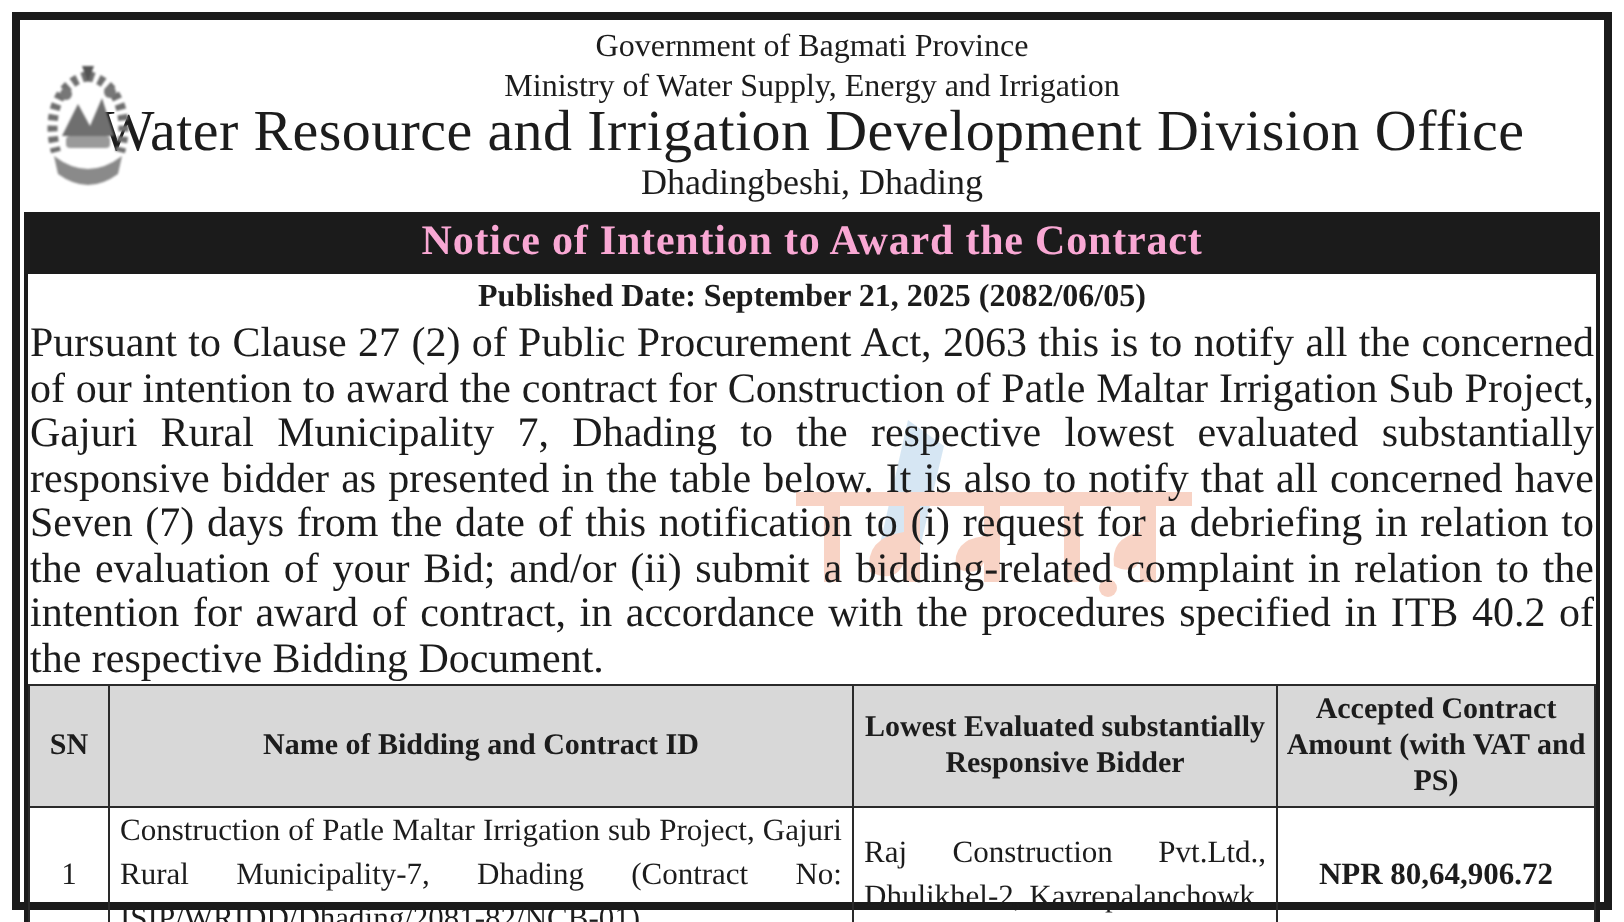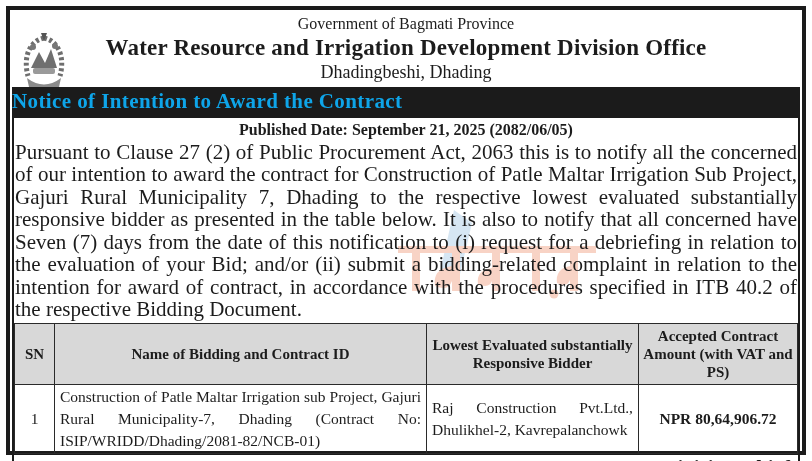--- a/index.html
+++ b/index.html
@@ -12,25 +12,25 @@
     display:flex; flex-direction:column;
   }
   
   .watermark {
     position:absolute; left:378px; top:186px; width:250px; height:115px;
     z-index:0; pointer-events:none;
   }
   .letterhead { position:relative; text-align:center; padding-top:4px; z-index:1; }
   .emblem { position:absolute; left:10px; top:22px; width:48px; height:68px; filter:blur(.4px); }
   .lh-govt, .lh-ministry { font-size:16px; line-height:19.5px; }
-  .lh-office { font-size:23px; line-height:27px; font-weight:bold; letter-spacing:.2px; }
+  .lh-office { font-size:29px; line-height:27px; font-weight:normal; letter-spacing:.2px; }
   .lh-addr { font-size:18px; line-height:23px; }
   .banner {
-    margin:3px 2px 0; height:29px; background:#1b1b1b; color:#0ea5e9;
-    font-weight:bold; font-size:21px; line-height:29px;
+    margin:3px 2px 0; height:29px; background:#1b1b1b; color:#f9a8d4;
+    text-align:center; font-weight:bold; font-size:21px; line-height:29px;
     letter-spacing:.4px; z-index:1;
   }
   .content-box {
     position:relative; flex:1; margin:0 2px 2px; border:2px solid #1b1b1b;
     padding:0 0; z-index:1;
   }
   .published { text-align:center; font-weight:bold; font-size:16px; line-height:21px; margin-top:1px; }
   .body-text { margin:1px 1px 0; text-align:justify; font-size:21px; line-height:22.5px; }
   table.contract { width:100%; border-collapse:collapse; margin-top:2px; }
   table.contract th, table.contract td { border:1.5px solid #2a2a2a; }
@@ -79,20 +79,21 @@
           </g>
           <path d="M7,46 Q24,59 41,46 L39,55 Q24,66 9,55 Z" fill="#8a8a8a"></path>
           <path d="M11,36 L19,20 L25,31 L31,17 L37,36 Z" fill="#6f6f6f"></path>
           <circle cx="13" cy="15" r="3" fill="#777777"></circle>
           <circle cx="35" cy="14" r="3" fill="#777777"></circle>
           <rect x="13" y="36" width="22" height="6" rx="2" fill="#9a9a9a"></rect>
           <path d="M21,1 L27,1 L24,9 Z" fill="#555555"></path>
         </svg>
       </div>
       <div class="lh-govt">Government of Bagmati Province</div>
+      <div class="lh-ministry">Ministry of Water Supply, Energy and Irrigation</div>
       <div class="lh-office">Water Resource and Irrigation Development Division Office</div>
       <div class="lh-addr">Dhadingbeshi, Dhading</div>
     </header>
 
     <div class="banner">Notice of Intention to Award the Contract</div>
 
     <section class="content-box">
       <div class="published">Published Date: September 21, 2025 (2082/06/05)</div>
       <p class="body-text">Pursuant to Clause 27 (2) of Public Procurement Act, 2063 this is to notify all the concerned of our intention to award the contract for Construction of Patle Maltar Irrigation Sub Project, Gajuri Rural Municipality 7, Dhading to the respective lowest evaluated substantially responsive bidder as presented in the table below. It is also to notify that all concerned have Seven (7) days from the date of this notification to (i) request for a debriefing in relation to the evaluation of your Bid; and/or (ii) submit a bidding-related complaint in relation to the intention for award of contract, in accordance with the procedures specified in ITB 40.2 of the respective Bidding Document.</p>
 

